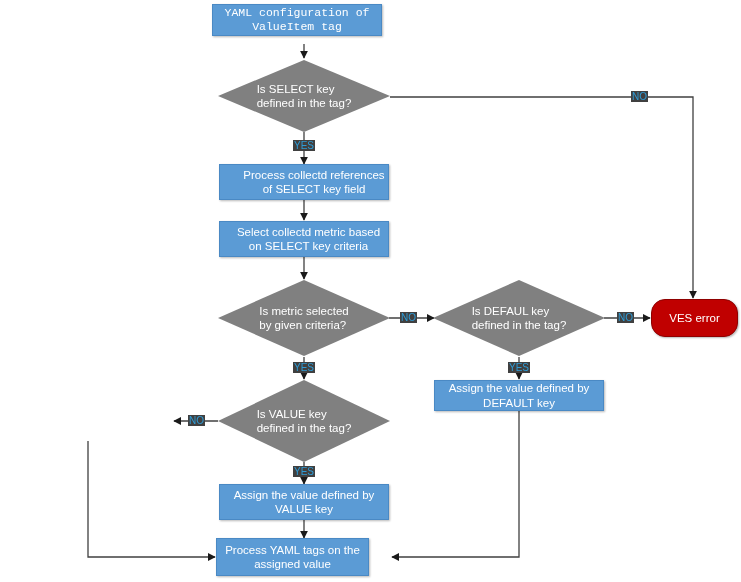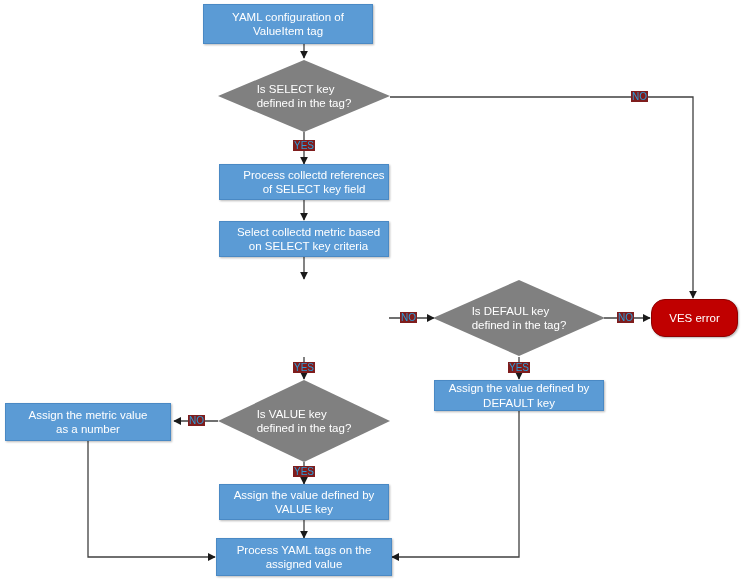--- a/index.html
+++ b/index.html
@@ -72,21 +72,21 @@
     width: 741px;
     height: 582px;
     pointer-events: none;
   }
   
   .edgelabel {
     position: absolute;
     color: #2E9BD6;
     font-size: 10px;
     font-family: "Liberation Sans", sans-serif;
-    background: #7f1d1d;
+    background: #404040;
     padding: 0 1px;
     line-height: 11px;
     white-space: nowrap;
   }
 </style>
 </head>
 <body>
 
 <div id="canvas">
 
@@ -121,37 +121,44 @@
       <path d="M 304 462 L 304 484" marker-end="url(#arrow)"></path>
 
       <path d="M 304 520 L 304 538" marker-end="url(#arrow)"></path>
 
       <path d="M 88 441 L 88 557 L 215 557" marker-end="url(#arrow)"></path>
 
       <path d="M 519 411 L 519 557 L 392 557" marker-end="url(#arrow)"></path>
     </g>
   </svg>
 
-  <div class="node proc" style="left:203px; top:4px; width:170px; height:40px;">YAML configuration of
+  <div class="node proc" style="left:212px; top:4px; width:170px; height:32px;font-family:Liberation Mono, monospace;">YAML configuration of
 ValueItem tag</div>
 
   <div class="decision" style="left:218px; top:60px; width:172px; height:72px;">
     <svg width="172" height="72" viewBox="0 0 172 72">
       <polygon points="86,0 172,36 86,72 0,36" fill="#808080"></polygon>
     </svg>
     <div class="dlabel">Is SELECT key
 defined in the tag?</div>
   </div>
 
   <div class="node proc" style="left:219px; top:164px; width:170px; height:36px;padding-left:20px;">Process collectd references
 of SELECT key field</div>
 
   <div class="node proc" style="left:219px; top:221px; width:170px; height:36px;padding-left:9px;">Select collectd metric based
 on SELECT key criteria</div>
 
+  <div class="decision" style="left:218px; top:280px; width:172px; height:76px;">
+    <svg width="172" height="76" viewBox="0 0 172 76">
+      <polygon points="86,0 172,38 86,76 0,38" fill="#808080"></polygon>
+    </svg>
+    <div class="dlabel">Is metric selected
+by given criteria?</div>
+  </div>
 
   <div class="decision" style="left:433px; top:280px; width:172px; height:76px;">
     <svg width="172" height="76" viewBox="0 0 172 76">
       <polygon points="86,0 172,38 86,76 0,38" fill="#808080"></polygon>
     </svg>
     <div class="dlabel">Is DEFAUL key
 defined in the tag?</div>
   </div>
 
   <div class="node errorbox" style="left:651px; top:299px; width:87px; height:38px;border-radius:14px;">VES error</div>
@@ -160,27 +167,25 @@
 DEFAULT key</div>
 
   <div class="decision" style="left:218px; top:380px; width:172px; height:82px;">
     <svg width="172" height="82" viewBox="0 0 172 82">
       <polygon points="86,0 172,41 86,82 0,41" fill="#808080"></polygon>
     </svg>
     <div class="dlabel">Is VALUE key
 defined in the tag?</div>
   </div>
 
-  <div class="node proc" style="left:5px; top:403px; width:166px; height:38px;">Assign the metric value
-as a number</div>
 
   <div class="node proc" style="left:219px; top:484px; width:170px; height:36px;">Assign the value defined by
 VALUE key</div>
 
-  <div class="node proc" style="left:216px; top:538px; width:176px; height:38px;">Process YAML tags on the
+  <div class="node proc" style="left:216px; top:538px; width:153px; height:38px;">Process YAML tags on the
 assigned value</div>
 
   <div class="edgelabel" style="left:631px; top:91px;">NO</div>
 
   <div class="edgelabel" style="left:293px; top:140px;">YES</div>
 
   <div class="edgelabel" style="left:400px; top:312px;">NO</div>
 
   <div class="edgelabel" style="left:293px; top:362px;">YES</div>
 

